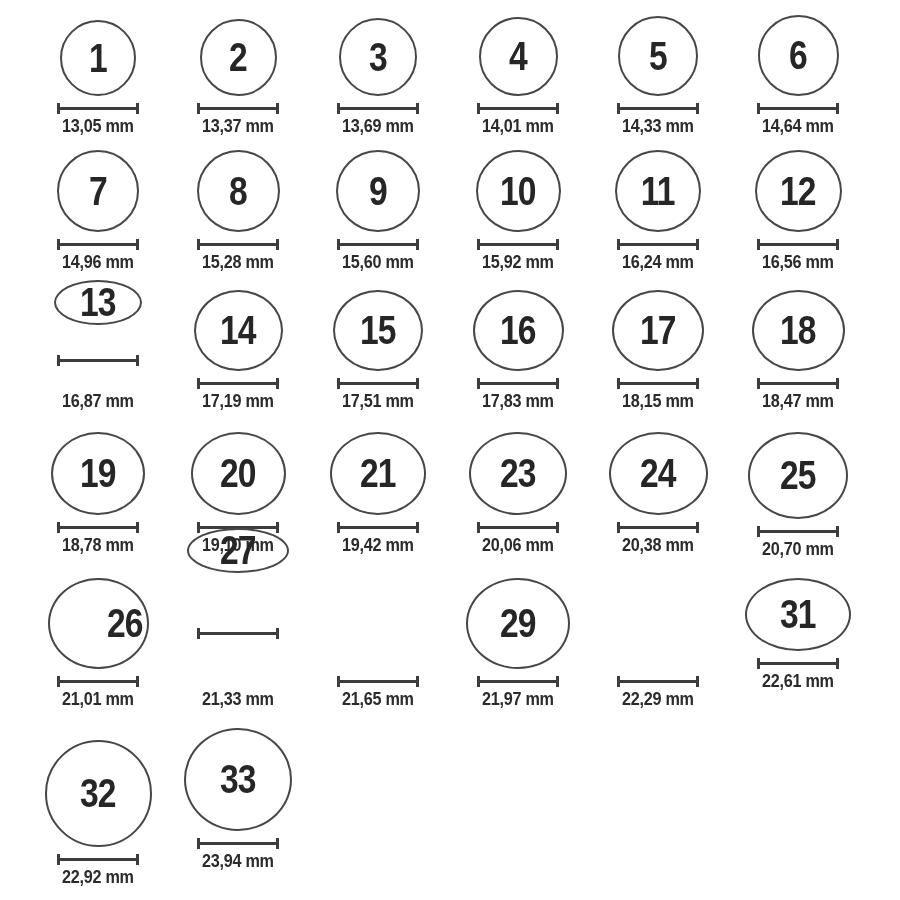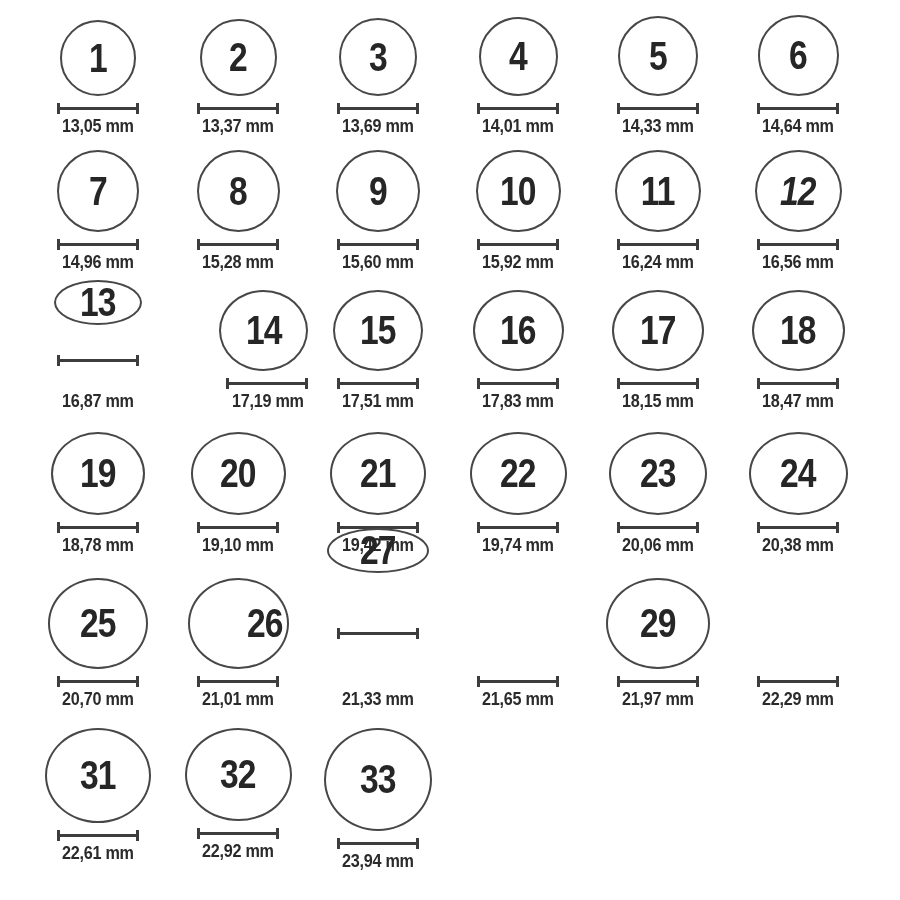--- a/index.html
+++ b/index.html
@@ -196,42 +196,42 @@
           <span class="num">11</span>
         </div>
         <div class="ruler">
           <div class="tick"></div>
           <div class="line"></div>
           <div class="tick"></div>
         </div>
         <span class="label">16,24 mm</span>
       </div>
       <div class="cell" style="padding-bottom: 17px;">
-        <div class="circle" style="width: 87px; height: 87px; font-style: italic;">
+        <div class="circle" style="width: 87px; height: 87px;">
           <span class="num">12</span>
         </div>
         <div class="ruler">
           <div class="tick"></div>
           <div class="line"></div>
           <div class="tick"></div>
         </div>
         <span class="label">16,56 mm</span>
       </div>
       <div class="cell" style="padding-bottom: 20px; gap: 23px;">
         <div class="circle" style="width: 88px; height: 88px;">
           <span class="num">13</span>
         </div>
         <div class="ruler">
           <div class="tick"></div>
           <div class="line"></div>
           <div class="tick"></div>
         </div>
         <span class="label">16,87 mm</span>
       </div>
-      <div class="cell" style="padding-bottom: 20px; align-items: flex-end;">
+      <div class="cell" style="padding-bottom: 20px;">
         <div class="circle" style="width: 89px; height: 89px;">
           <span class="num">14</span>
         </div>
         <div class="ruler">
           <div class="tick"></div>
           <div class="line"></div>
           <div class="tick"></div>
         </div>
         <span class="label">17,19 mm</span>
       </div>
@@ -306,31 +306,20 @@
           <span class="num">21</span>
         </div>
         <div class="ruler">
           <div class="tick"></div>
           <div class="line"></div>
           <div class="tick"></div>
         </div>
         <span class="label">19,42 mm</span>
       </div>
       <div class="cell" style="padding-bottom: 22px;">
-        <div class="circle" style="width: 97px; height: 97px;">
-          <span class="num">22</span>
-        </div>
-        <div class="ruler">
-          <div class="tick"></div>
-          <div class="line"></div>
-          <div class="tick"></div>
-        </div>
-        <span class="label">19,74 mm</span>
-      </div>
-      <div class="cell" style="padding-bottom: 22px;">
         <div class="circle" style="width: 98px; height: 98px;">
           <span class="num">23</span>
         </div>
         <div class="ruler">
           <div class="tick"></div>
           <div class="line"></div>
           <div class="tick"></div>
         </div>
         <span class="label">20,06 mm</span>
       </div>
@@ -409,21 +398,21 @@
         <div class="circle" style="width: 106px; height: 106px;">
           <span class="num">31</span>
         </div>
         <div class="ruler">
           <div class="tick"></div>
           <div class="line"></div>
           <div class="tick"></div>
         </div>
         <span class="label">22,61 mm</span>
       </div>
-      <div class="cell" style="padding-bottom: 38px; text-align: center;">
+      <div class="cell" style="padding-bottom: 12px; text-align: center;">
         <div class="circle" style="width: 107px; height: 107px;">
           <span class="num">32</span>
         </div>
         <div class="ruler">
           <div class="tick"></div>
           <div class="line"></div>
           <div class="tick"></div>
         </div>
         <span class="label">22,92 mm</span>
       </div>

